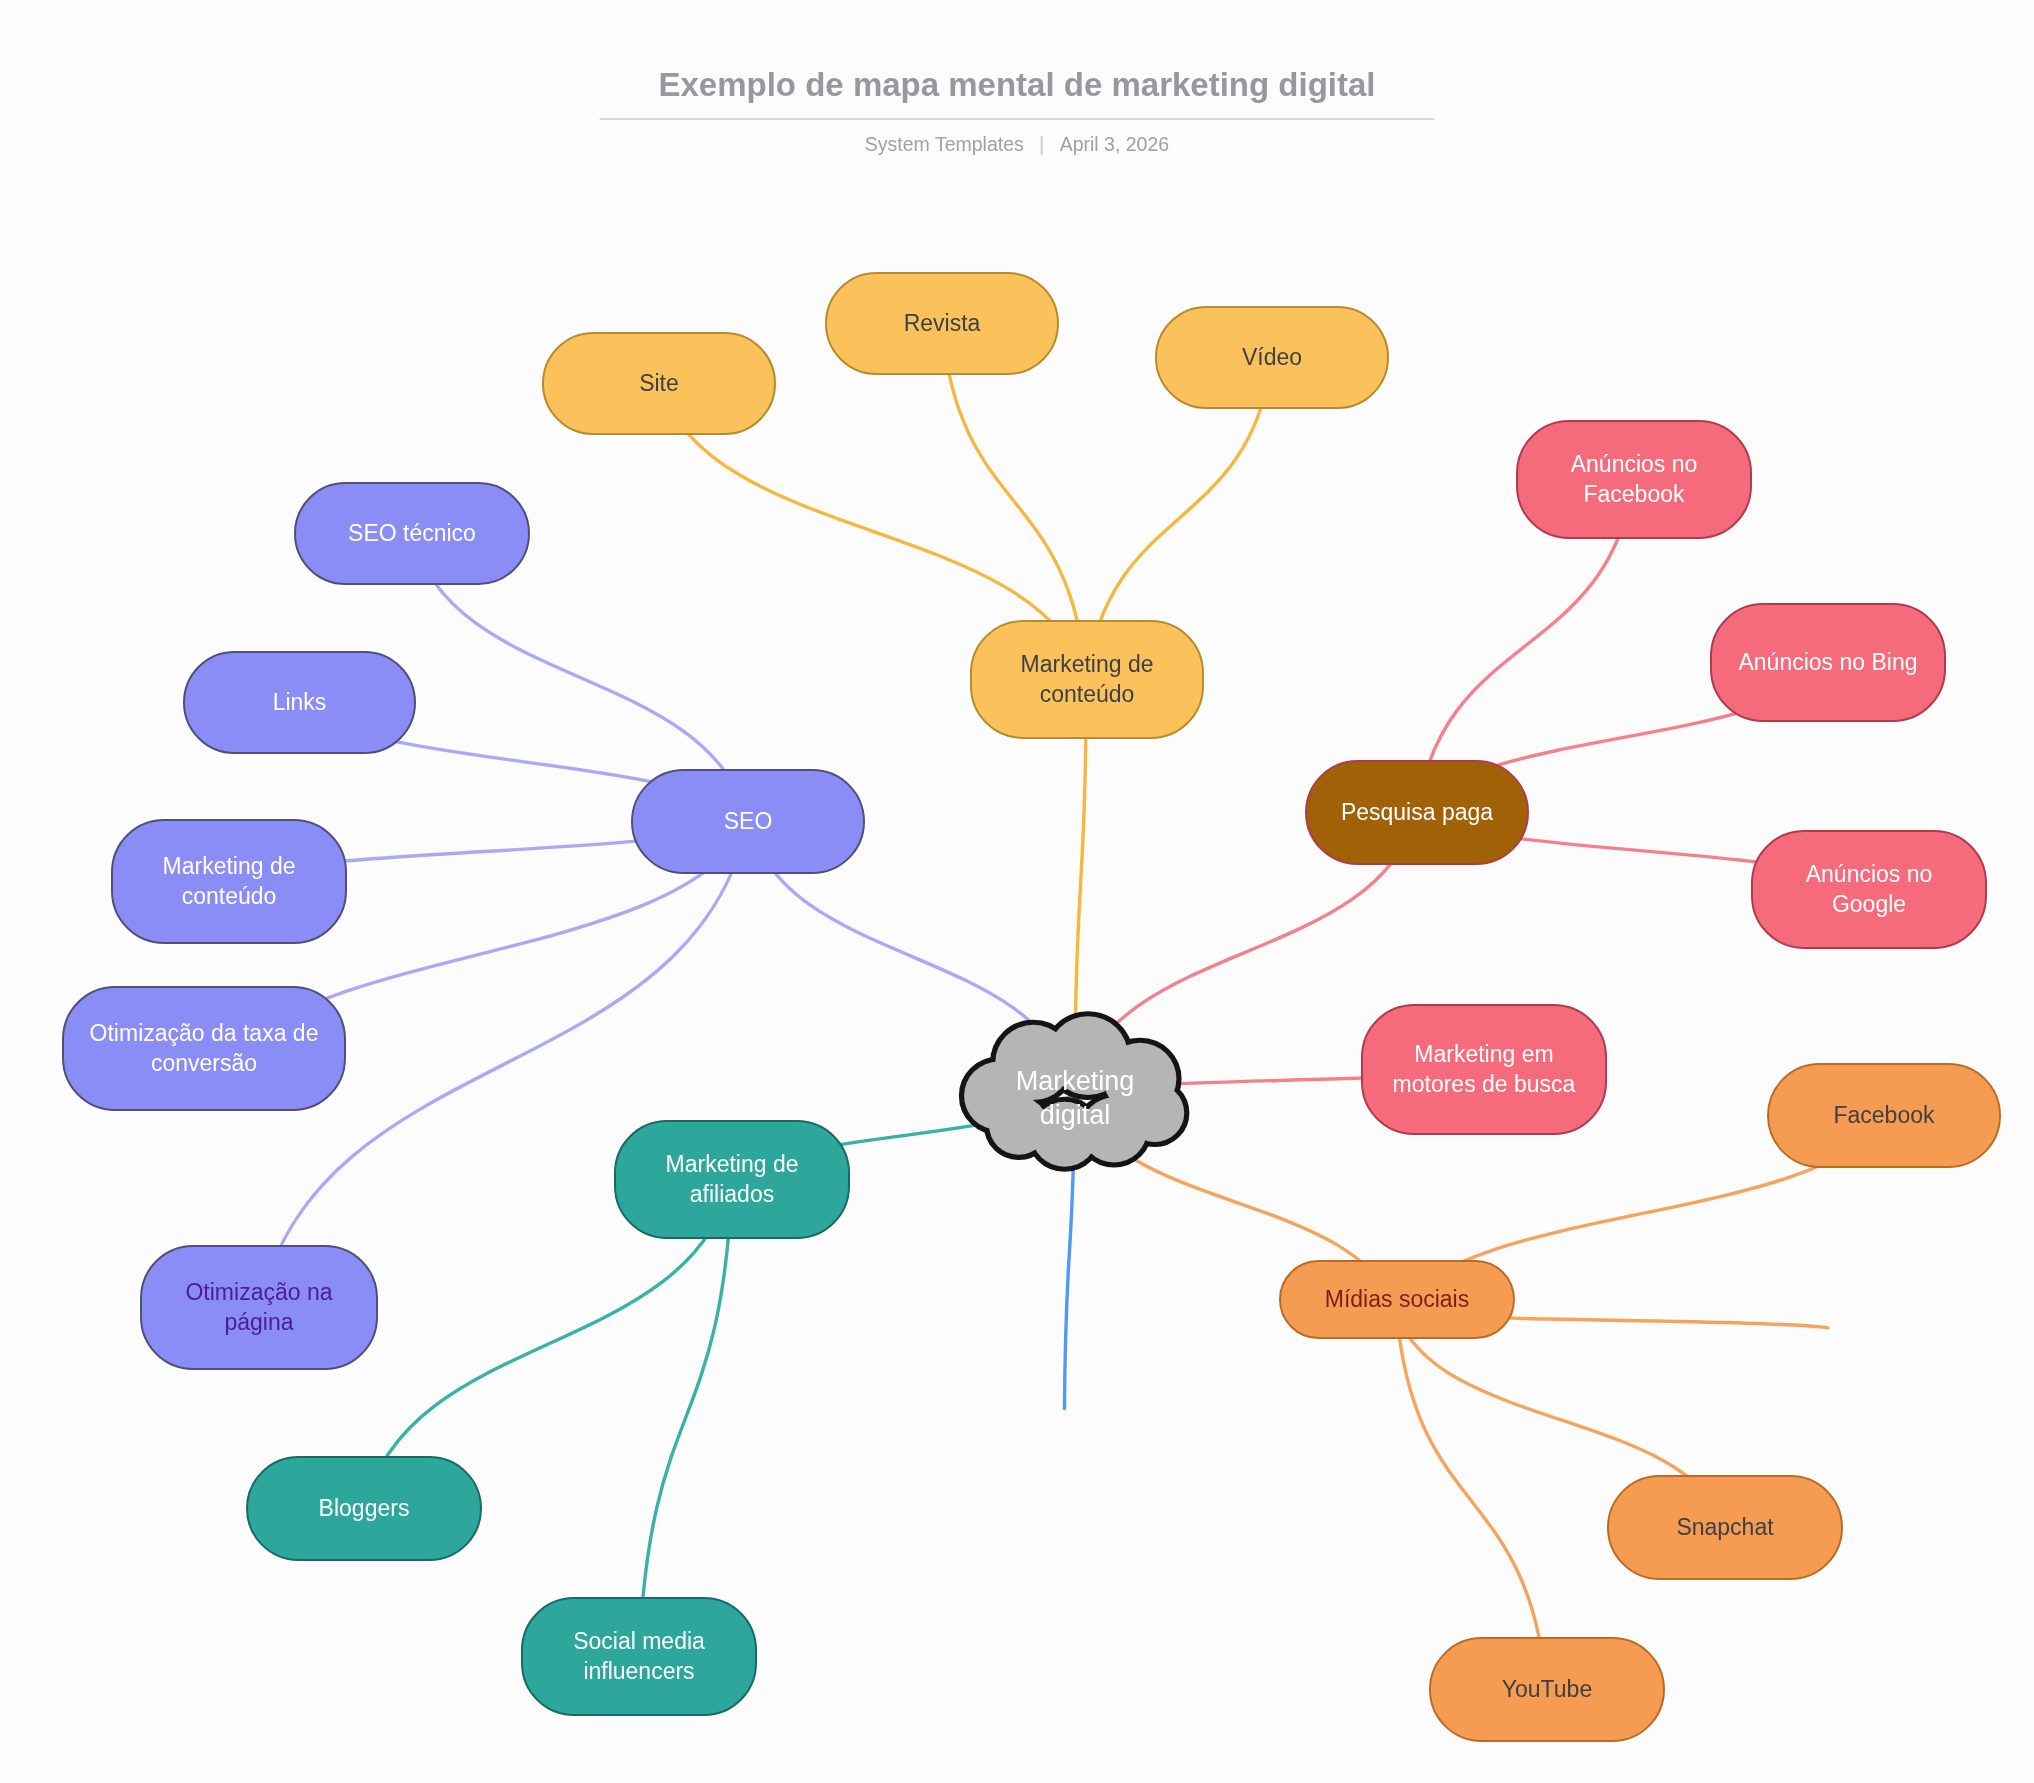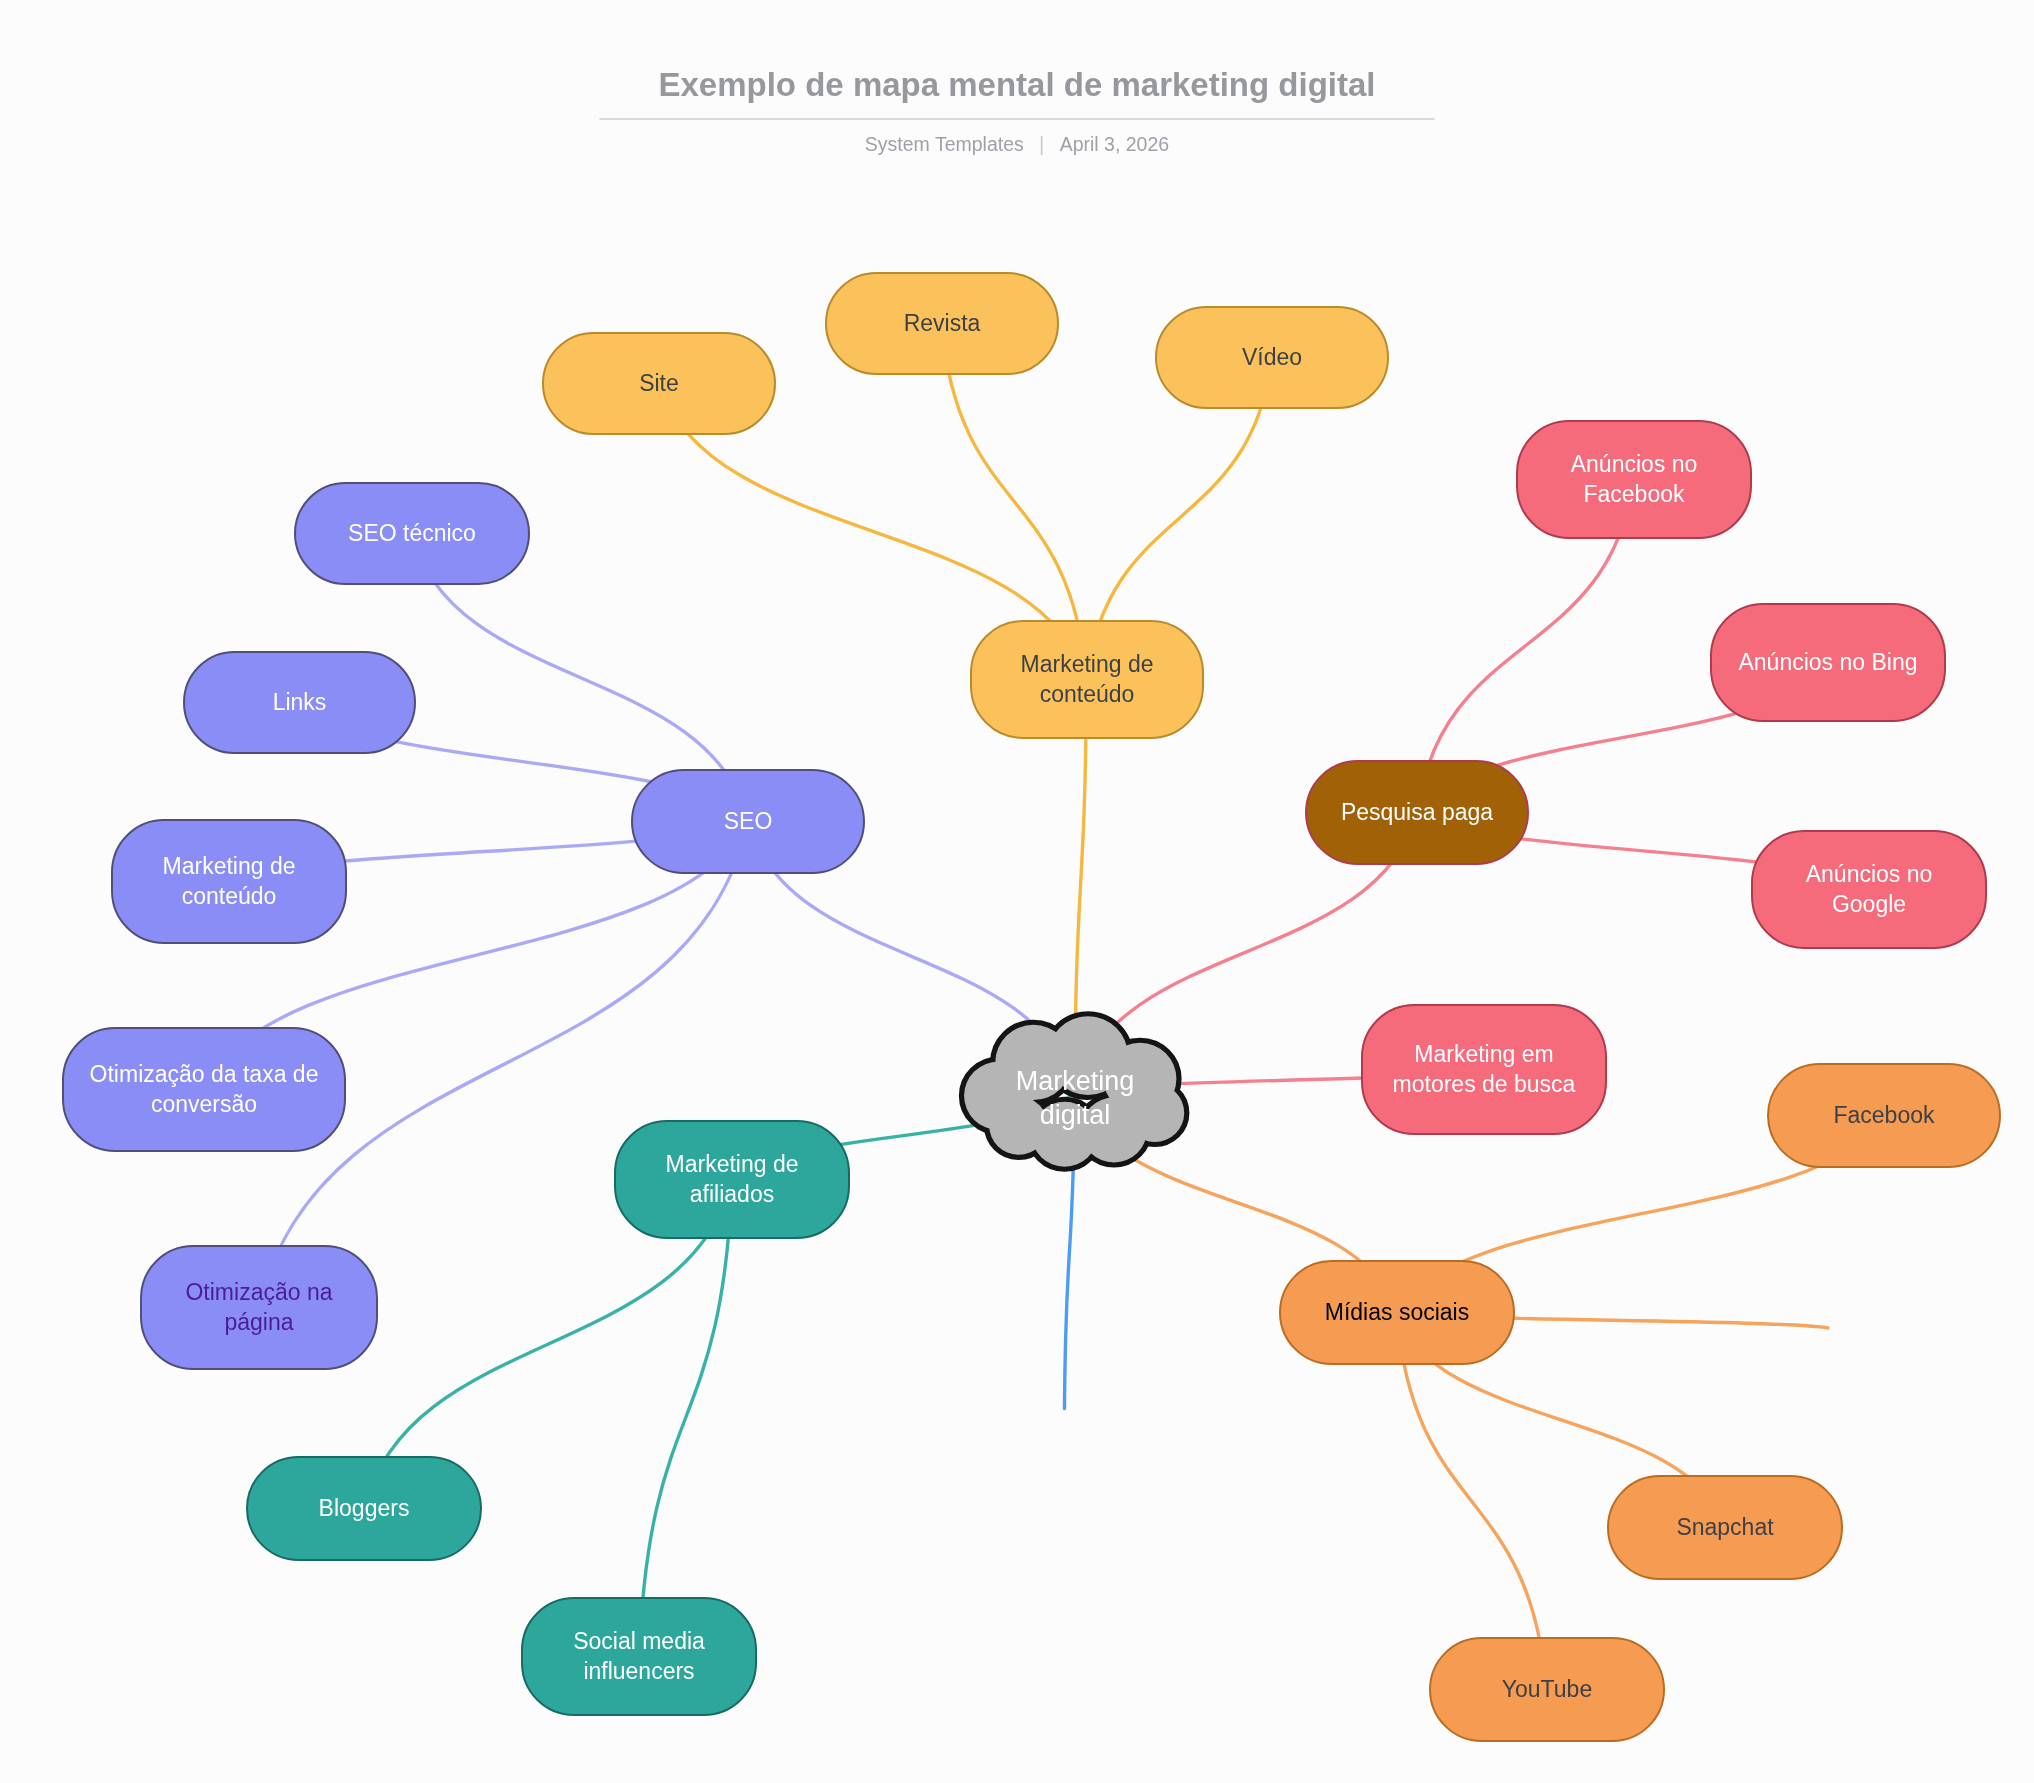--- a/index.html
+++ b/index.html
@@ -156,42 +156,42 @@
     </div>
     <div class="node" style="left: 294px; top: 482px; width: 236px; height: 103px; background: rgb(139, 141, 246); border-color: rgb(79, 79, 120); color: rgb(255, 255, 255);">
       <span>SEO técnico</span>
     </div>
     <div class="node" style="left: 183px; top: 651px; width: 233px; height: 103px; background: rgb(139, 141, 246); border-color: rgb(79, 79, 120); color: rgb(255, 255, 255);">
       <span>Links</span>
     </div>
     <div class="node" style="left: 111px; top: 819px; width: 236px; height: 125px; background: rgb(139, 141, 246); border-color: rgb(79, 79, 120); color: rgb(255, 255, 255);">
       <span>Marketing de conteúdo</span>
     </div>
-    <div class="node" style="left: 62px; top: 1027px; width: 284px; height: 125px; background: rgb(139, 141, 246); border-color: rgb(79, 79, 120); color: rgb(255, 255, 255); justify-content: flex-end;">
+    <div class="node" style="left: 62px; top: 986px; width: 284px; height: 125px; background: rgb(139, 141, 246); border-color: rgb(79, 79, 120); color: rgb(255, 255, 255); justify-content: flex-end;">
       <span>Otimização da taxa de conversão</span>
     </div>
     <div class="node" style="left: 140px; top: 1245px; width: 238px; height: 125px; background: rgb(139, 141, 246); border-color: rgb(79, 79, 120); color: #4c1d95;">
       <span>Otimização na página</span>
     </div>
     <div class="node" style="left: 1305px; top: 760px; width: 224px; height: 105px; background: #a16207; border-color: rgb(176, 59, 77); color: rgb(255, 255, 255);">
       <span>Pesquisa paga</span>
     </div>
     <div class="node" style="left: 1516px; top: 420px; width: 236px; height: 119px; background: rgb(245, 107, 124); border-color: rgb(176, 59, 77); color: rgb(255, 255, 255);">
       <span>Anúncios no Facebook</span>
     </div>
     <div class="node" style="left: 1710px; top: 603px; width: 236px; height: 119px; background: rgb(245, 107, 124); border-color: rgb(176, 59, 77); color: rgb(255, 255, 255);">
       <span>Anúncios no Bing</span>
     </div>
     <div class="node" style="left: 1751px; top: 830px; width: 236px; height: 119px; background: rgb(245, 107, 124); border-color: rgb(176, 59, 77); color: rgb(255, 255, 255);">
       <span>Anúncios no Google</span>
     </div>
     <div class="node" style="left: 1361px; top: 1004px; width: 246px; height: 131px; background: rgb(245, 107, 124); border-color: rgb(176, 59, 77); color: rgb(255, 255, 255);">
       <span>Marketing em motores de busca</span>
     </div>
-    <div class="node" style="left: 1279px; top: 1260px; width: 236px; height: 105px; background: rgb(245, 155, 82); border-color: rgb(186, 109, 34); color: #000000;">
+    <div class="node" style="left: 1279px; top: 1260px; width: 236px; height: 79px; background: rgb(245, 155, 82); border-color: rgb(186, 109, 34); color: #7f1d1d;">
       <span>Mídias sociais</span>
     </div>
     <div class="node" style="left: 1767px; top: 1063px; width: 234px; height: 105px; background: rgb(245, 155, 82); border-color: rgb(186, 109, 34); color: rgb(63, 64, 69);">
       <span>Facebook</span>
     </div>
     <div class="node" style="left: 1607px; top: 1475px; width: 236px; height: 105px; background: rgb(245, 155, 82); border-color: rgb(186, 109, 34); color: rgb(63, 64, 69);">
       <span>Snapchat</span>
     </div>
     <div class="node" style="left: 1429px; top: 1637px; width: 236px; height: 105px; background: rgb(245, 155, 82); border-color: rgb(186, 109, 34); color: rgb(63, 64, 69);">
       <span>YouTube</span>

